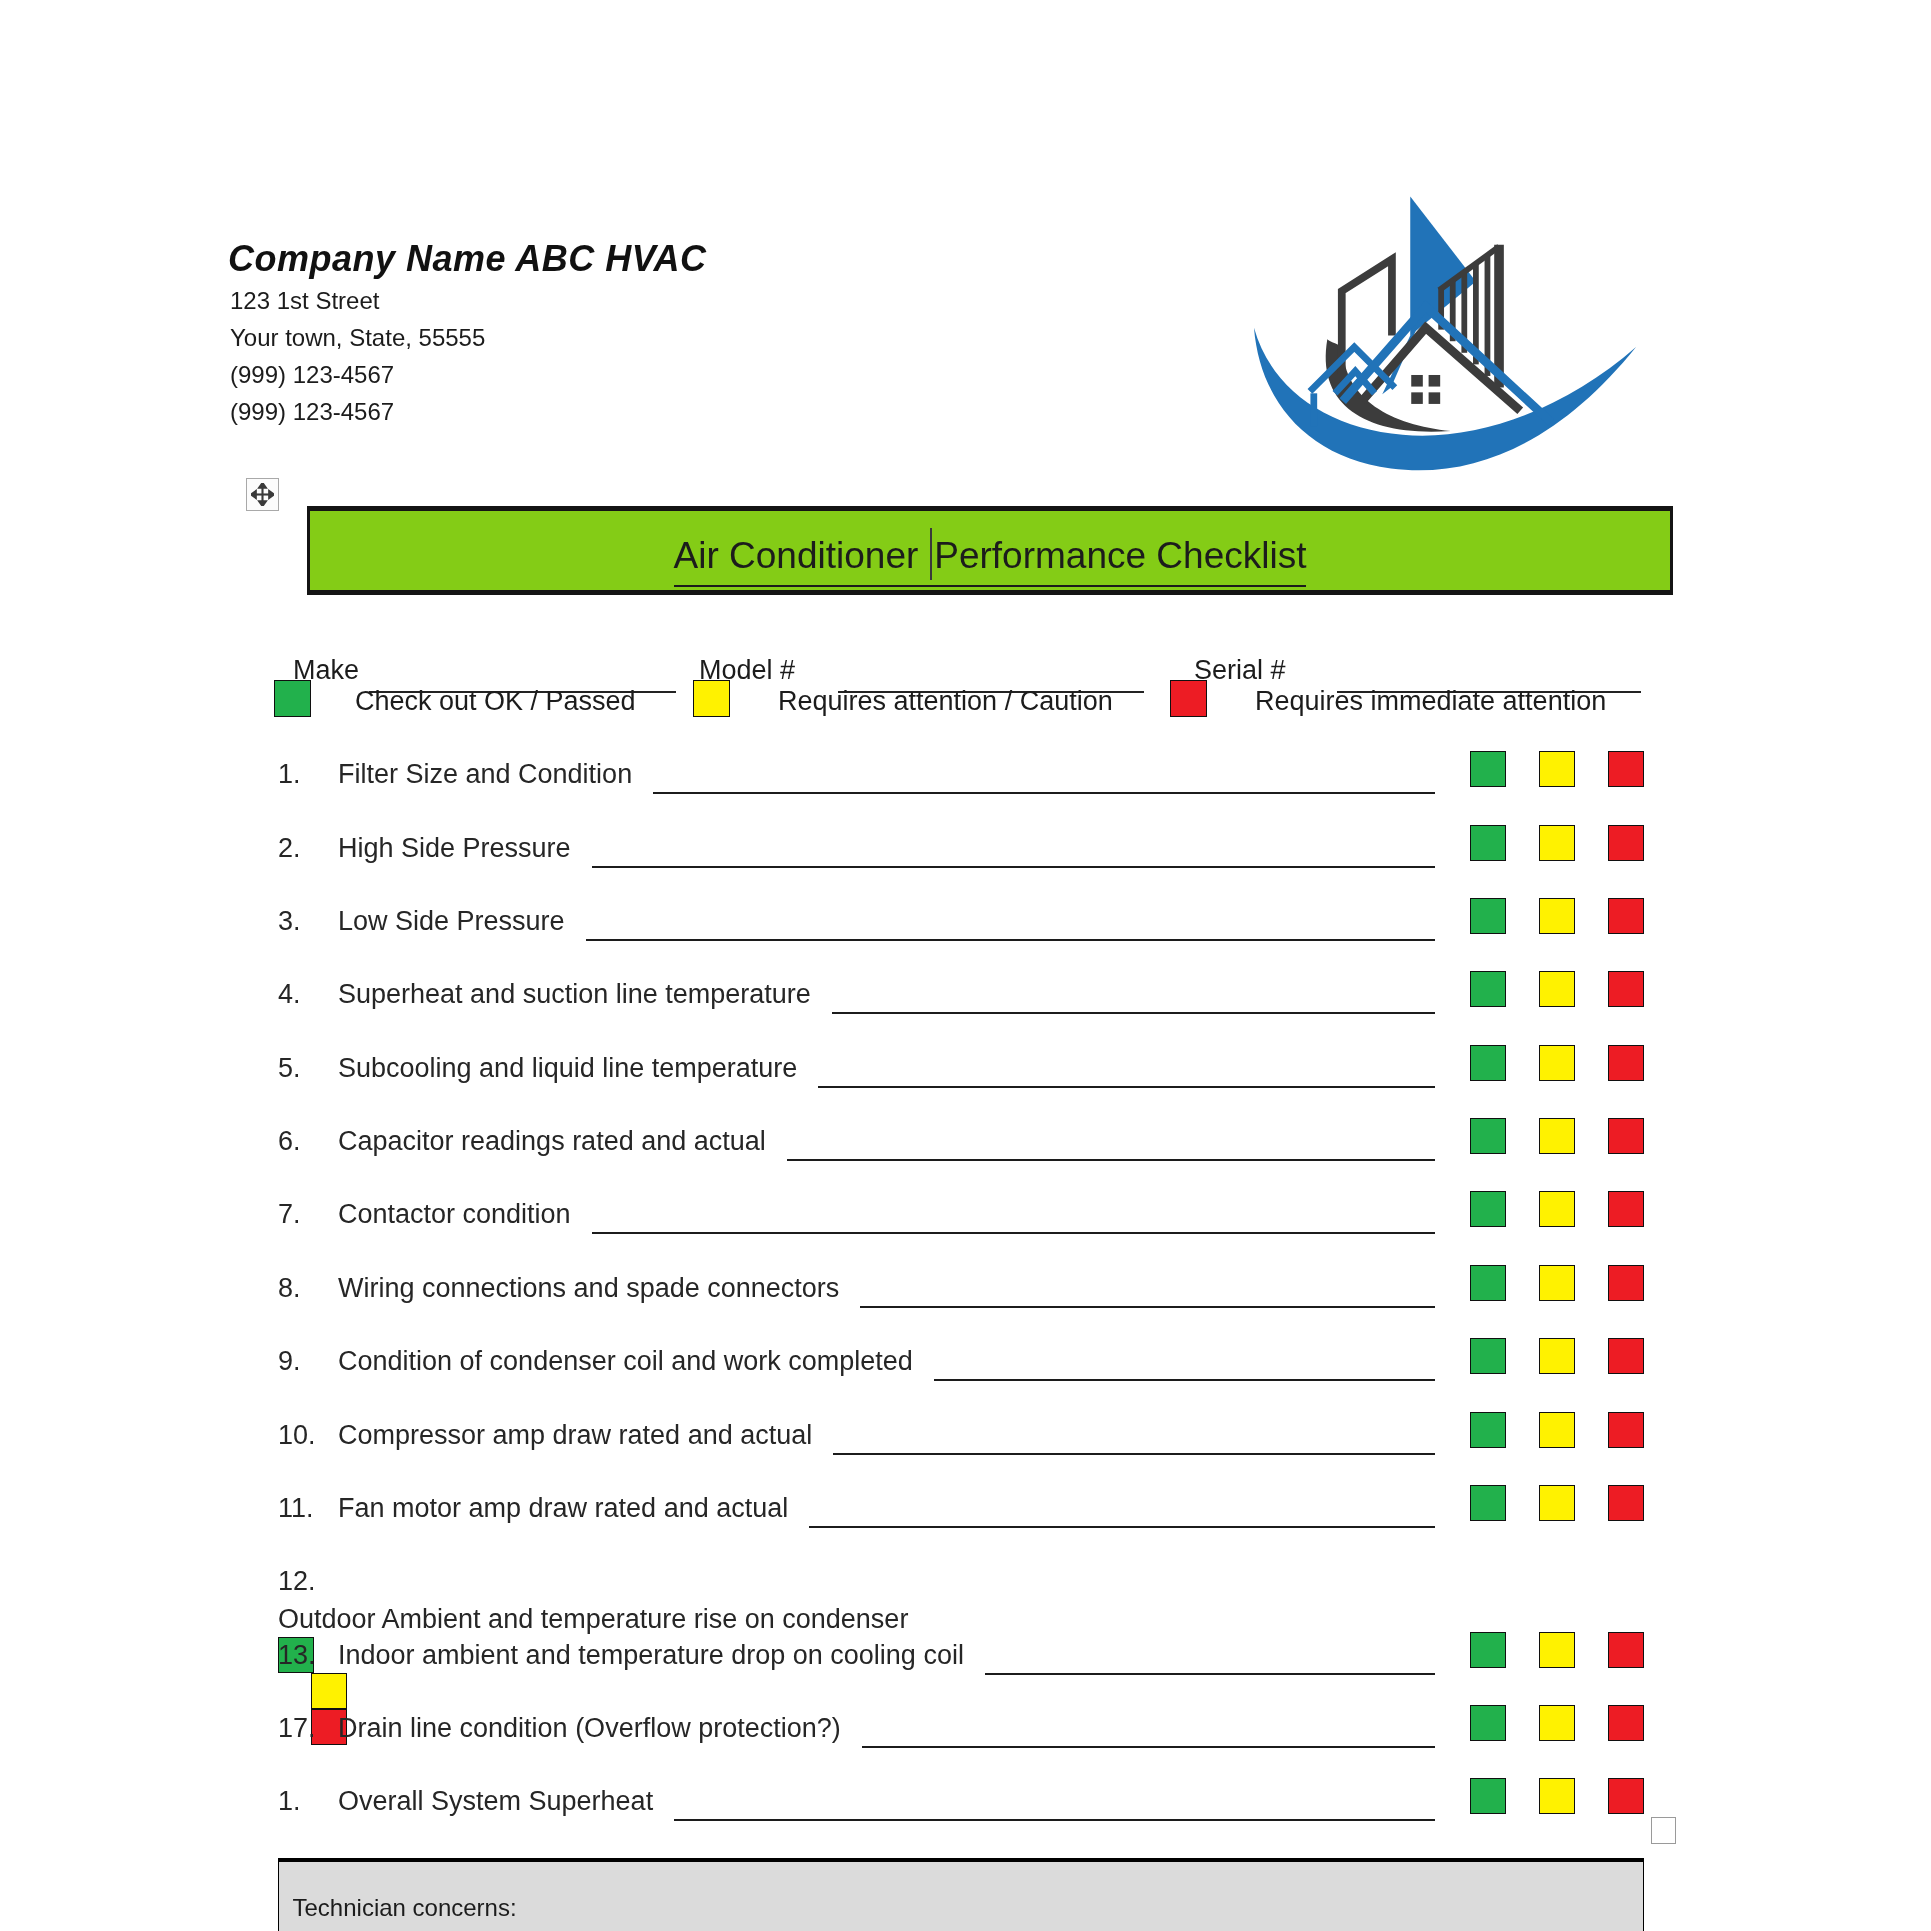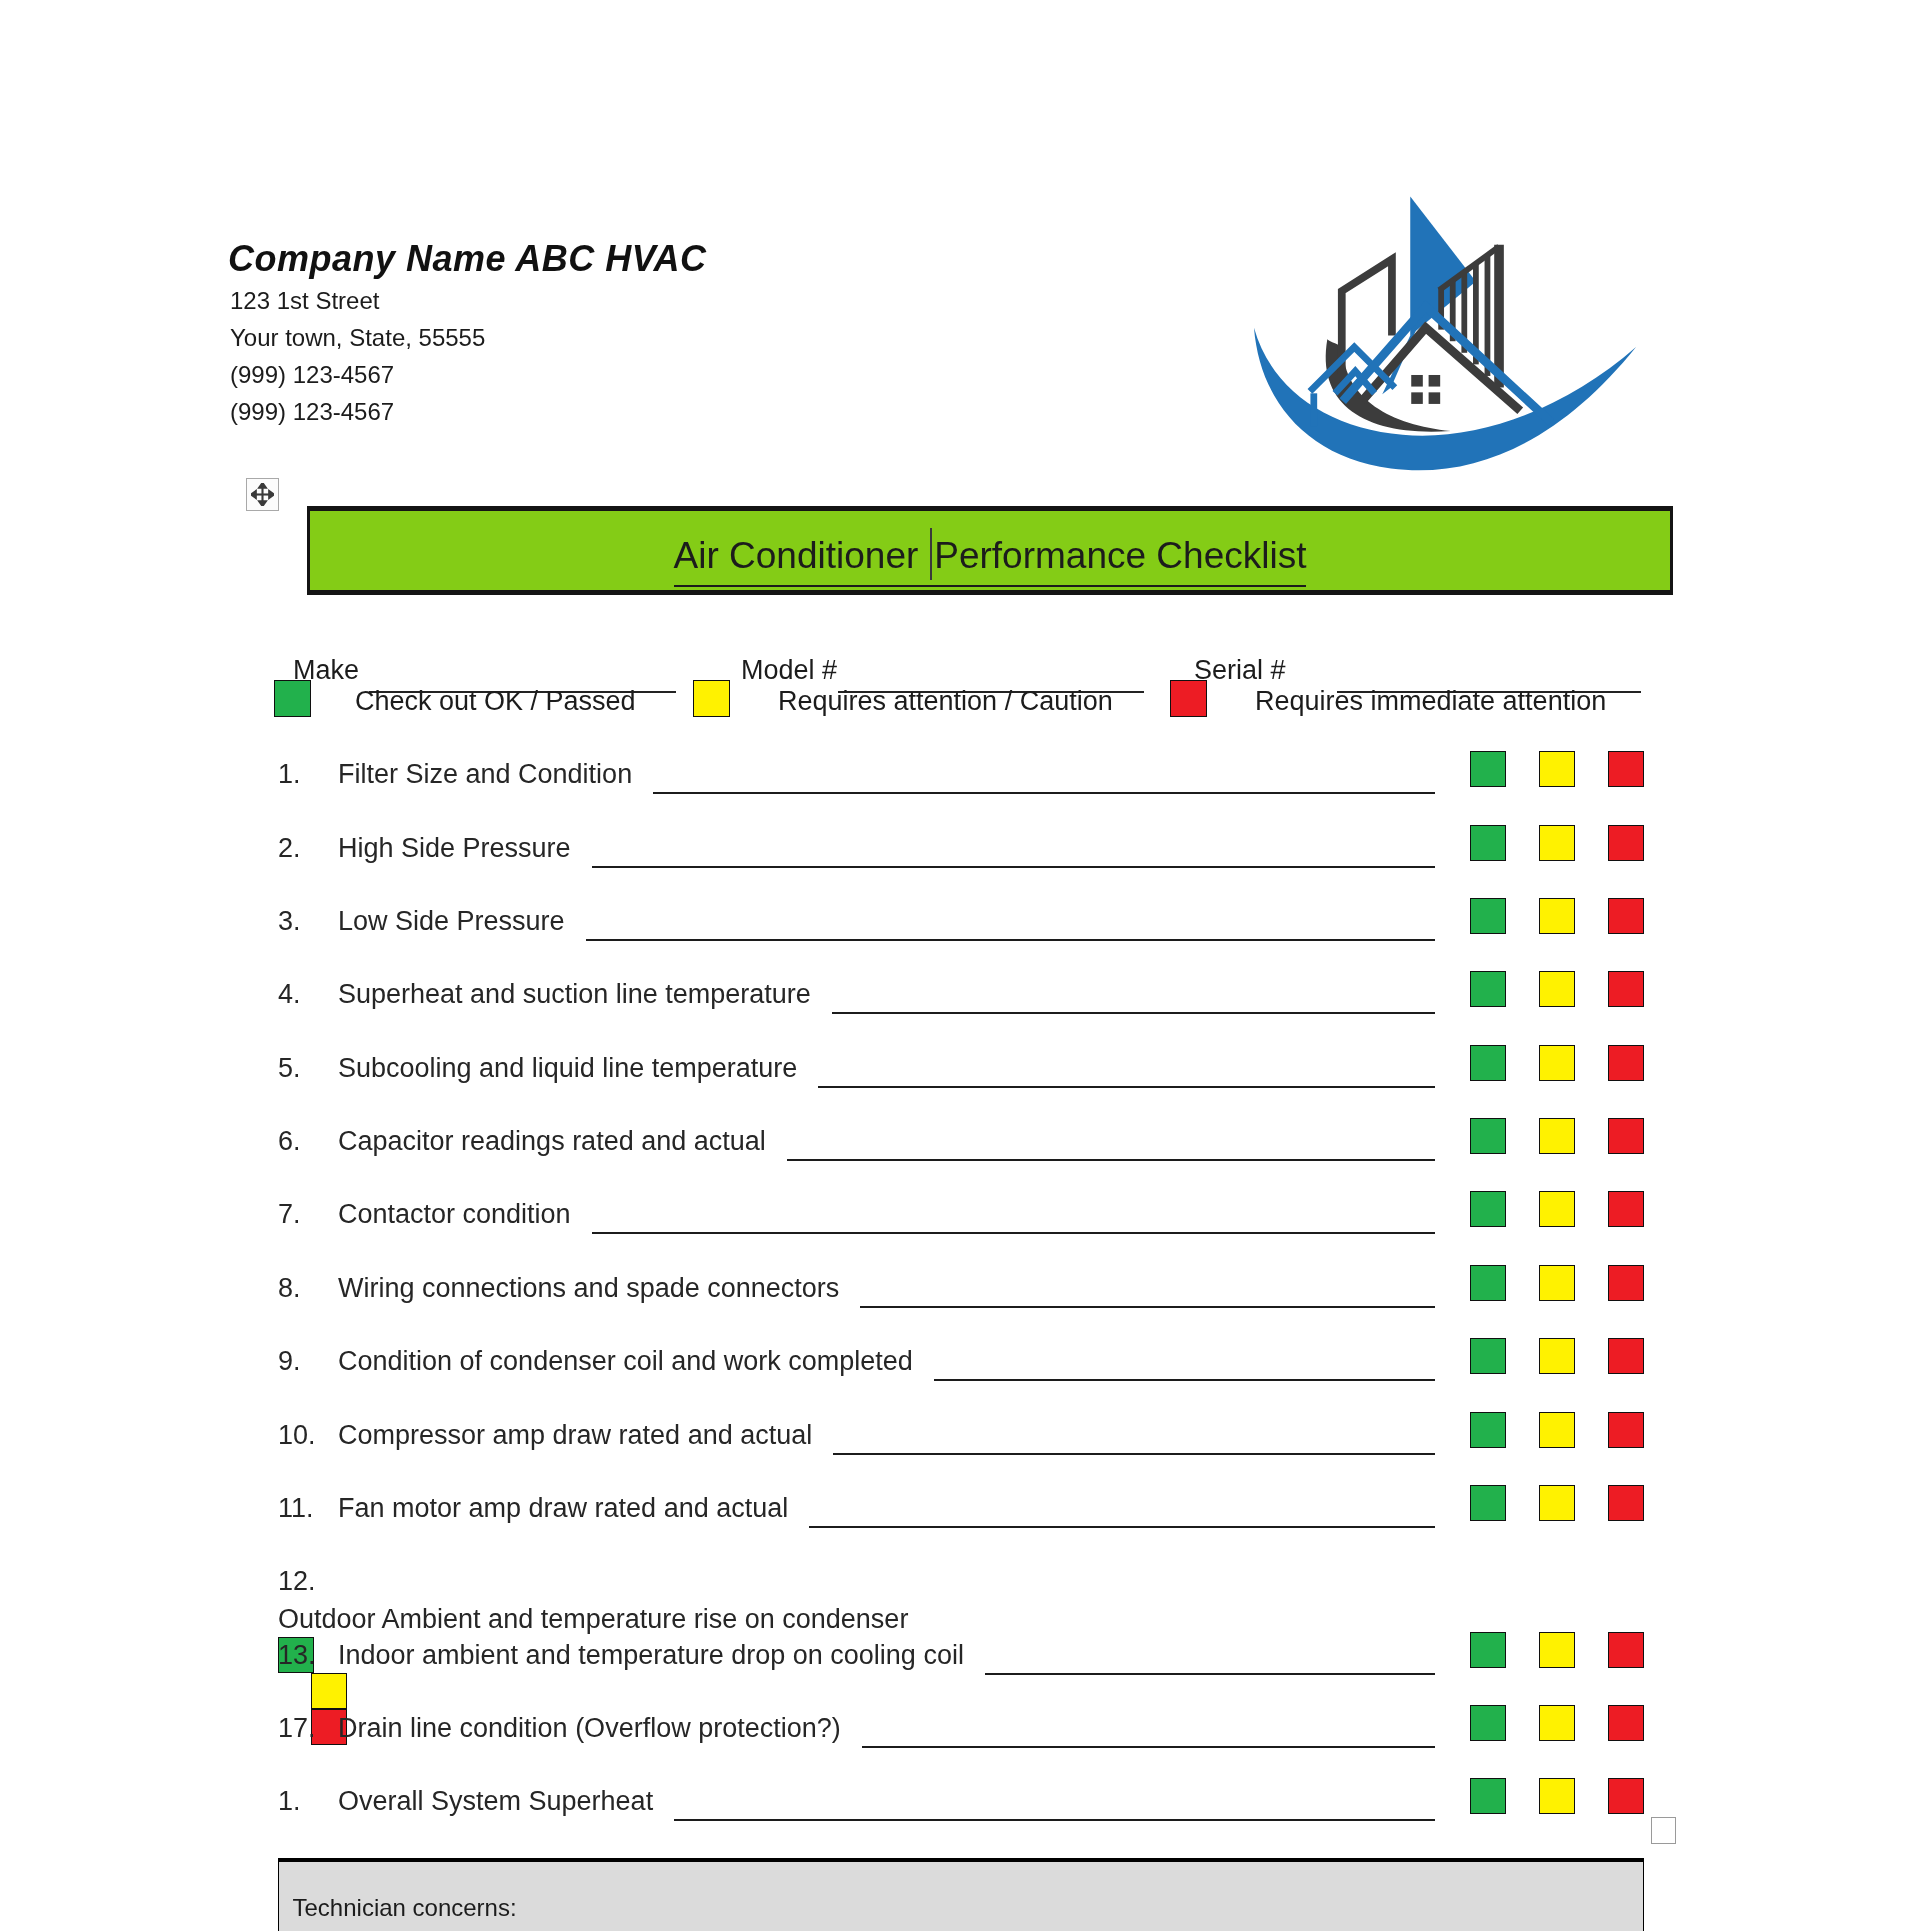--- a/index.html
+++ b/index.html
@@ -132,21 +132,21 @@
     </g>
   </svg>
 </div>
 
 <div class="abs title-box">
   <div class="title-text"><span>Air Conditioner </span><span class="caret"></span><span>Performance Checklist</span></div>
 </div>
 
 <div class="abs field-label" style="left:293px;top:655px;">Make</div>
 <div class="abs field-line" style="left:369px;top:691px;width:307px;"></div>
-<div class="abs field-label" style="left:699px;top:655px;margin-left:42px;">Model #</div>
+<div class="abs field-label" style="left:699px;top:655px;">Model #</div>
 <div class="abs field-line" style="left:838px;top:691px;width:306px;"></div>
 <div class="abs field-label" style="left:1194px;top:655px;">Serial #</div>
 <div class="abs field-line" style="left:1337px;top:691px;width:304px;"></div>
 
 <div id="legend">
     <div class="abs legend-swatch" style="left: 274px; top: 680px; background: rgb(34, 177, 76);"></div>
     <div class="abs legend-label" style="left: 355px; top: 686px;">Check out OK / Passed</div>
     <div class="abs legend-swatch" style="left: 693px; top: 680px; background: rgb(255, 242, 0);"></div>
     <div class="abs legend-label" style="left: 778px; top: 686px;">Requires attention / Caution</div>
     <div class="abs legend-swatch" style="left: 1170px; top: 680px; background: rgb(237, 28, 36);"></div>

